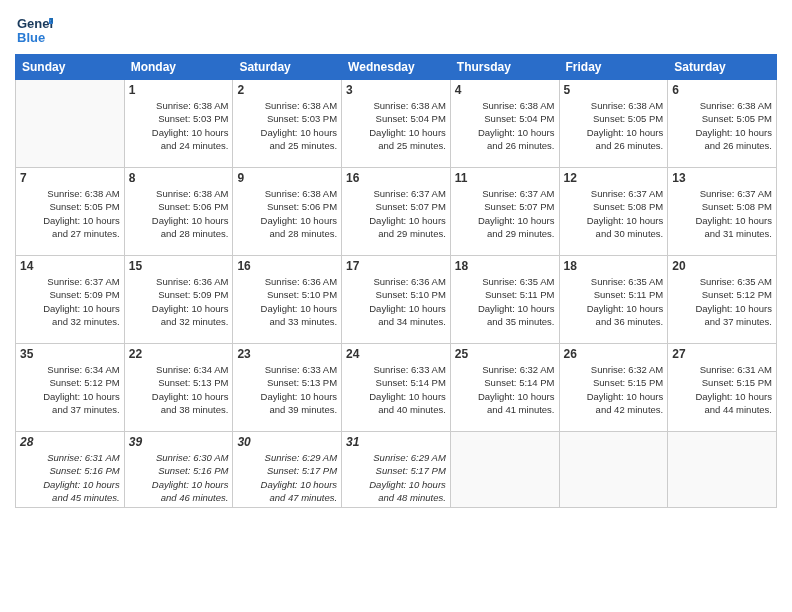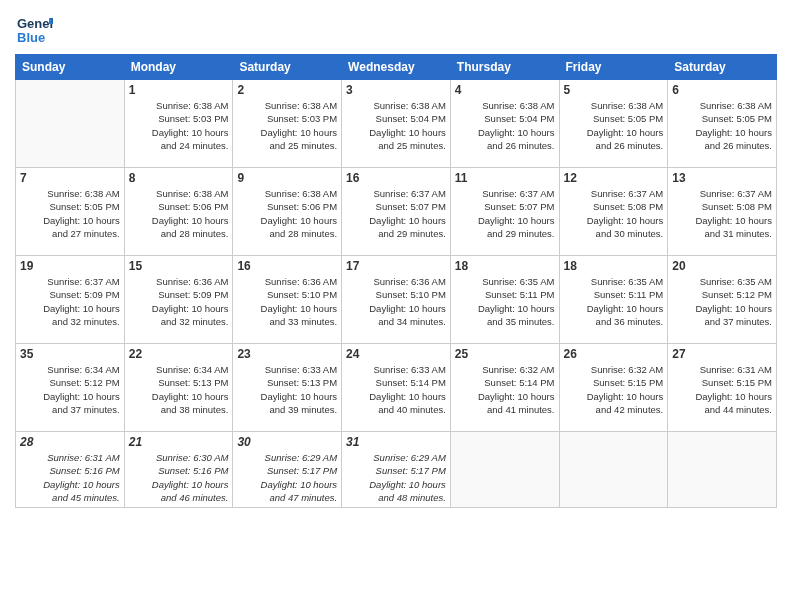--- a/index.html
+++ b/index.html
@@ -162,21 +162,21 @@
             <span class="day-number">12</span>
             <div class="day-info">Sunrise: 6:37 AM<br>Sunset: 5:08 PM<br>Daylight: 10 hours<br>and 30 minutes.</div>
           </td>
           <td>
             <span class="day-number">13</span>
             <div class="day-info">Sunrise: 6:37 AM<br>Sunset: 5:08 PM<br>Daylight: 10 hours<br>and 31 minutes.</div>
           </td>
         </tr>
         <tr>
           <td>
-            <span class="day-number">19</span>
+            <span class="day-number">14</span>
             <div class="day-info">Sunrise: 6:37 AM<br>Sunset: 5:09 PM<br>Daylight: 10 hours<br>and 32 minutes.</div>
           </td>
           <td>
             <span class="day-number">15</span>
             <div class="day-info">Sunrise: 6:36 AM<br>Sunset: 5:09 PM<br>Daylight: 10 hours<br>and 32 minutes.</div>
           </td>
           <td>
             <span class="day-number">16</span>
             <div class="day-info">Sunrise: 6:36 AM<br>Sunset: 5:10 PM<br>Daylight: 10 hours<br>and 33 minutes.</div>
           </td>
@@ -226,21 +226,21 @@
             <span class="day-number">27</span>
             <div class="day-info">Sunrise: 6:31 AM<br>Sunset: 5:15 PM<br>Daylight: 10 hours<br>and 44 minutes.</div>
           </td>
         </tr>
         <tr class="last-row">
           <td>
             <span class="day-number">28</span>
             <div class="day-info">Sunrise: 6:31 AM<br>Sunset: 5:16 PM<br>Daylight: 10 hours<br>and 45 minutes.</div>
           </td>
           <td>
-            <span class="day-number">21</span>
+            <span class="day-number">39</span>
             <div class="day-info">Sunrise: 6:30 AM<br>Sunset: 5:16 PM<br>Daylight: 10 hours<br>and 46 minutes.</div>
           </td>
           <td>
             <span class="day-number">30</span>
             <div class="day-info">Sunrise: 6:29 AM<br>Sunset: 5:17 PM<br>Daylight: 10 hours<br>and 47 minutes.</div>
           </td>
           <td>
             <span class="day-number">31</span>
             <div class="day-info">Sunrise: 6:29 AM<br>Sunset: 5:17 PM<br>Daylight: 10 hours<br>and 48 minutes.</div>
           </td>

